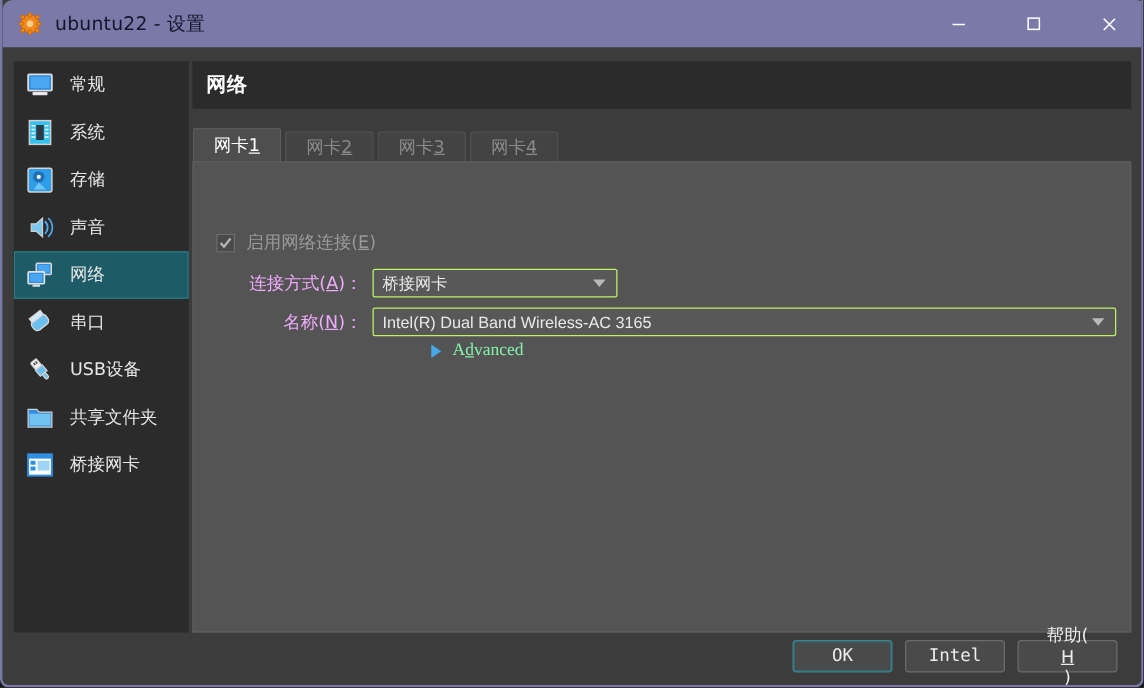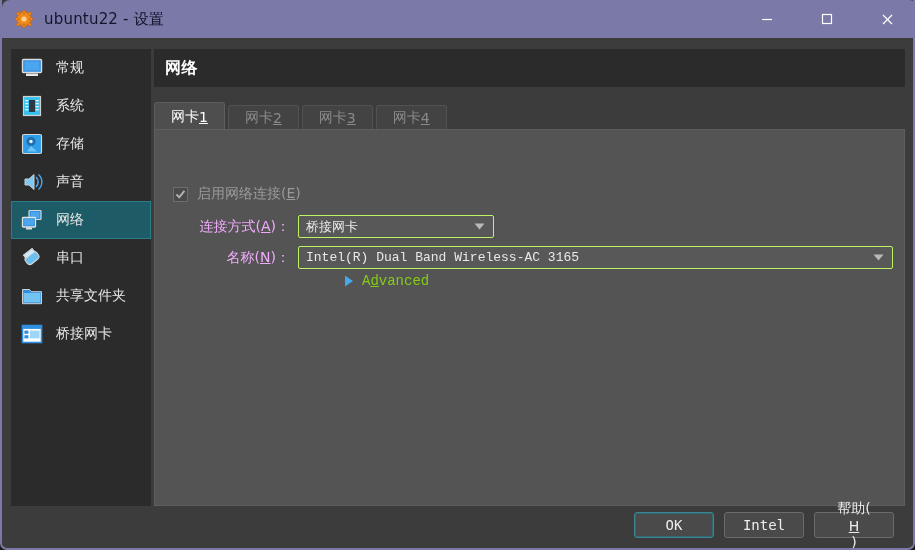--- a/index.html
+++ b/index.html
@@ -241,21 +241,21 @@
   .combo.attach { width: 196px; }
   .combo.name   { width: 595px; }
   .combo-value {
     color: #e8e8e8;
     font-size: 13px;
     padding-left: 7px;
     white-space: nowrap;
     overflow: hidden;
   }
   .combo.name .combo-value {
-    font-family: Liberation Mono, monospace;
+    font-family: Liberation Sans, sans-serif;
     font-size: 13px;
   }
   .combo-arrow {
     position: absolute;
     right: 8px;
     top: 0;
     bottom: 0;
     display: flex;
     align-items: center;
   }
@@ -272,23 +272,23 @@
     width: 12px;
     height: 12px;
     display: flex;
     align-items: center;
     justify-content: center;
     flex: none;
   }
   .adv-arrow svg { display: block; }
   .adv-label {
     margin-left: 7px;
-    color: #84cc16;
+    color: #86efac;
     font-size: 14px;
-    font-family: Liberation Mono, monospace;
+    font-family: Liberation Serif, serif;
   }
 
   
   .footer {
     position: absolute;
     left: 0;
     bottom: 0;
     width: 911px;
     height: 42px;
     display: flex;
@@ -443,20 +443,34 @@
           <svg width="24" height="24" viewBox="0 0 24 24">
             <g transform="rotate(-38 12 12)">
               <rect x="5" y="7.5" width="14" height="9" rx="3.5" fill="#6cc0ef" stroke="#d6d6d6" stroke-width="1.1"></rect>
               <rect x="7" y="4.5" width="11" height="4" fill="#cfe9fa" stroke="#d6d6d6" stroke-width="1"></rect>
             </g>
           </svg>
         </span>
         <span class="side-label">串口</span>
       </div>
 
+      <div class="side-item">
+        <span class="side-icon">
+          <svg width="24" height="24" viewBox="0 0 24 24">
+            <g transform="rotate(-40 12 12)">
+              <rect x="9.5" y="3" width="6" height="7" rx="1" fill="#f0f0f0" stroke="#cfcfcf" stroke-width="1"></rect>
+              <rect x="11" y="4.5" width="1.3" height="2" fill="#4a4a4a"></rect>
+              <rect x="13" y="4.5" width="1.3" height="2" fill="#4a4a4a"></rect>
+              <rect x="9" y="10" width="7" height="6" fill="#6cc0ef" stroke="#d2d2d2" stroke-width="1"></rect>
+              <rect x="11" y="16" width="3" height="5" rx="1.2" fill="#6cc0ef" stroke="#d2d2d2" stroke-width="1"></rect>
+            </g>
+          </svg>
+        </span>
+        <span class="side-label">USB设备</span>
+      </div>
 
       <div class="side-item">
         <span class="side-icon">
           <svg width="24" height="24" viewBox="0 0 24 24">
             <path d="M2.5 5.5 h7 l1.8 2.2 h10.2 v12 h-19 z" fill="#2f8fe0" stroke="#d2d2d2" stroke-width="1"></path>
             <rect x="3.6" y="9" width="16.8" height="9.4" fill="#72c2f2"></rect>
           </svg>
         </span>
         <span class="side-label">共享文件夹</span>
       </div>

